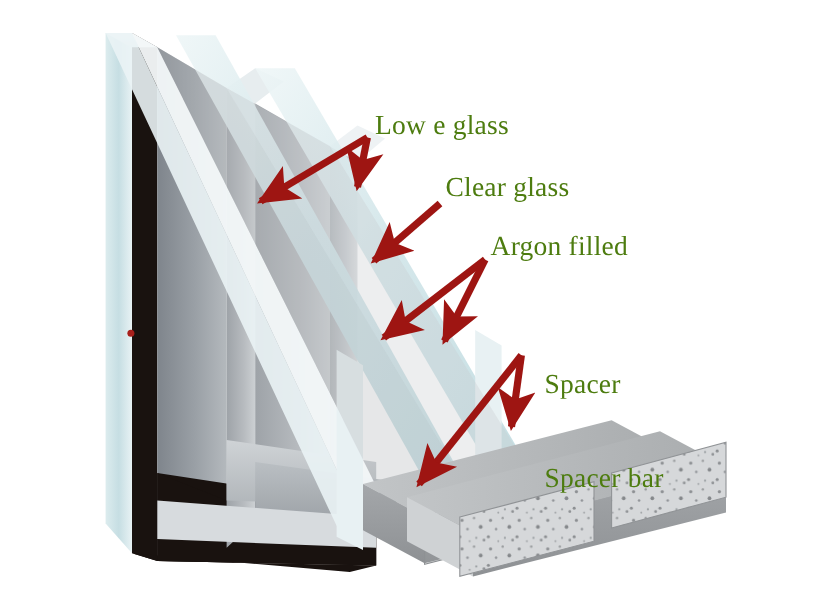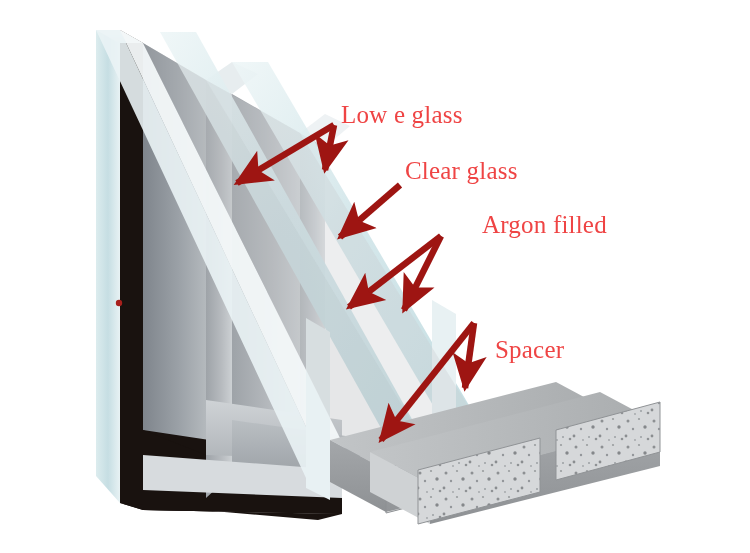--- a/index.html
+++ b/index.html
@@ -23,31 +23,31 @@
   }
   #scene {
     position: absolute;
     left: 0;
     top: 0;
     width: 750px;
     height: 553px;
   }
   .label {
     position: absolute;
-    color: #ef4444;
+    color: #4d7c0f;
     font-family: "Liberation Serif", "DejaVu Serif", serif;
     font-size: 25px;
     line-height: 1.14;
     white-space: pre;
     letter-spacing: 0.2px;
     -webkit-font-smoothing: antialiased;
   }
   #label-low-e   { left: 341px; top: 101px; }
   #label-clear   { left: 405px; top: 157px; font-family: Liberation Serif, serif; }
-  #label-argon   { left: 446px; top: 211px; margin-left: 36px; }
+  #label-argon   { left: 446px; top: 211px; }
   #label-spacer  { left: 495px; top: 279px; }
 </style>
 </head>
 <body>
 
 <div id="diagram-root">
 
   <svg id="scene" viewBox="0 0 750 553" width="750" height="553" xmlns="http://www.w3.org/2000/svg">
 
     <defs>
@@ -213,15 +213,16 @@
   </svg>
 
   <div class="label" id="label-low-e">Low e glass</div>
 
   <div class="label" id="label-clear">Clear glass</div>
 
   <div class="label" id="label-argon">Argon filled</div>
 
   <div class="label" id="label-spacer">
     <div>Spacer</div>
+    <div>Spacer bar</div>
   </div>
 
 </div>
 
 </body></html>

